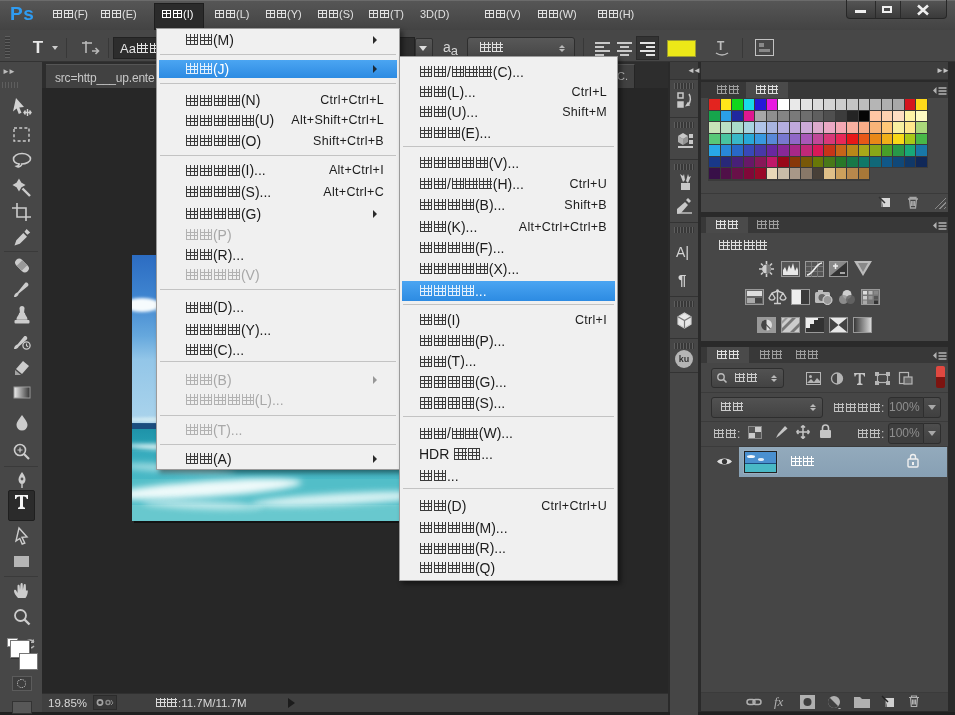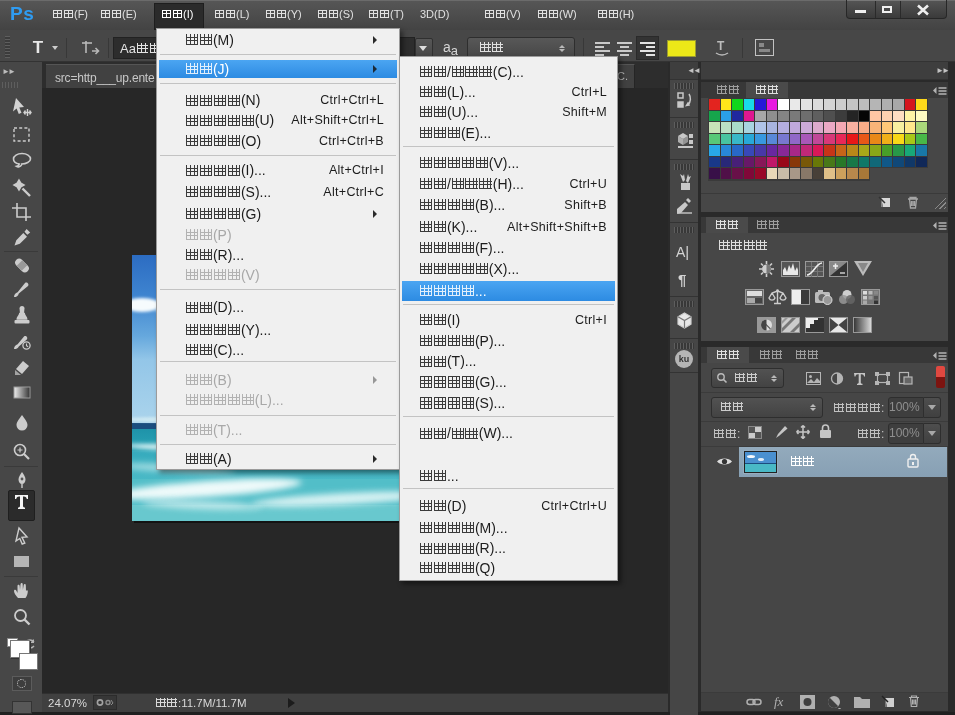--- a/index.html
+++ b/index.html
@@ -142,21 +142,21 @@
  <div class="a" style="left:-10px;top:162px;width:70px;height:5px;background:#cfe9f2;border-radius:50%;filter:blur(1px);opacity:.9"></div>
  <div class="a" style="left:-10px;top:190px;width:160px;height:7px;background:#d8f1f3;border-radius:50%;filter:blur(2px);transform:rotate(2deg)"></div>
  <div class="a" style="left:90px;top:196px;width:200px;height:8px;background:#e2f6f6;border-radius:50%;filter:blur(2px);transform:rotate(-2deg)"></div>
  <div class="a" style="left:-16px;top:210px;width:120px;height:7px;background:#c8ecee;border-radius:50%;filter:blur(3px);transform:rotate(3deg);opacity:.8"></div>
  <div class="a" style="left:-20px;top:226px;width:190px;height:16px;background:#eefafa;border-radius:50%;filter:blur(3px);transform:rotate(-4deg)"></div>
  <div class="a" style="left:120px;top:238px;width:180px;height:12px;background:#e4f7f7;border-radius:50%;filter:blur(3px);transform:rotate(-3deg);opacity:.9"></div>
  <div class="a" style="left:10px;top:246px;width:120px;height:8px;background:#d8f2f3;border-radius:50%;filter:blur(3px);transform:rotate(2deg);opacity:.8"></div>
 </div>
 
 <div class="a" style="left:42px;top:693px;width:626px;height:19px;background:#404040;border-top:1px solid #303030"></div>
-<div class="a" style="left:48px;top:697px;font-size:11.5px;color:#d8d8d8">24.07%</div>
+<div class="a" style="left:48px;top:697px;font-size:11.5px;color:#d8d8d8">19.85%</div>
 <div class="a" style="left:93px;top:695px;width:24px;height:15px;background:#373737;border:1px solid #2c2c2c"></div>
 <div class="a" style="left:96px;top:698px">
     <svg width="18" height="9">
       <circle cx="4" cy="4.5" r="2.6" fill="none" stroke="#a2a2a2" stroke-width="1.6"></circle>
       <circle cx="12" cy="4.5" r="2" fill="none" stroke="#8a8a8a" stroke-width="1.4"></circle>
       <path d="M15 2l2 3-2 2" fill="none" stroke="#8a8a8a"></path>
     </svg>
   </div>
 <div class="a" style="left:155px;top:697px;font-size:11.5px;color:#d8d8d8"><i class="g"></i><i class="g"></i>:11.7M/11.7M</div>
 <div class="a" style="left:288px;top:698px;width:0;height:0;border:5px solid transparent;border-left:7px solid #1c1c1c"></div>
@@ -843,21 +843,21 @@
       </g>
     </svg>
   </div>
 
 <div class="a" style="left:156px;top:28px;width:244px;height:442px;background:#f0f0f0;border:1px solid #9b9b9b;box-shadow:3px 3px 5px rgba(0,0,0,.45)" id="mm">
 <div class="hl" style="top:31px;height:18px"></div>
 <div class="mi " style="top:1.5px"><i class="g"></i><i class="g"></i>(M)<span class="arr" style="border-left-color:#2a2a2a;opacity:1"></span></div>
 <div class="mi " style="top:31px;color:#fff"><i class="g"></i><i class="g"></i>(J)<span class="arr" style="border-left-color:#1b2a38;opacity:1"></span></div>
 <div class="mi " style="top:62.3px"><i class="g"></i><i class="g"></i><i class="g"></i><i class="g"></i>(N)<span class="sc">Ctrl+Ctrl+L</span></div>
 <div class="mi " style="top:82.3px"><i class="g"></i><i class="g"></i><i class="g"></i><i class="g"></i><i class="g"></i>(U)<span class="sc">Alt+Shift+Ctrl+L</span></div>
-<div class="mi " style="top:103px"><i class="g"></i><i class="g"></i><i class="g"></i><i class="g"></i>(O)<span class="sc">Ctrl+Ctrl+B</span></div>
+<div class="mi " style="top:103px"><i class="g"></i><i class="g"></i><i class="g"></i><i class="g"></i>(O)<span class="sc">Shift+Ctrl+B</span></div>
 <div class="mi " style="top:132.3px"><i class="g"></i><i class="g"></i><i class="g"></i><i class="g"></i>(I)...<span class="sc">Alt+Ctrl+I</span></div>
 <div class="mi " style="top:153.5px"><i class="g"></i><i class="g"></i><i class="g"></i><i class="g"></i>(S)...<span class="sc">Alt+Ctrl+C</span></div>
 <div class="mi " style="top:175.5px"><i class="g"></i><i class="g"></i><i class="g"></i><i class="g"></i>(G)<span class="arr" style="border-left-color:#2a2a2a;opacity:1"></span></div>
 <div class="mi dis" style="top:196.8px"><i class="g"></i><i class="g"></i>(P)</div>
 <div class="mi " style="top:216.8px"><i class="g"></i><i class="g"></i>(R)...</div>
 <div class="mi dis" style="top:236.8px"><i class="g"></i><i class="g"></i><i class="g"></i><i class="g"></i>(V)</div>
 <div class="mi " style="top:269.3px"><i class="g"></i><i class="g"></i>(D)...</div>
 <div class="mi " style="top:291.8px"><i class="g"></i><i class="g"></i><i class="g"></i><i class="g"></i>(Y)...</div>
 <div class="mi " style="top:311.8px"><i class="g"></i><i class="g"></i>(C)...</div>
 <div class="mi dis" style="top:341.8px"><i class="g"></i><i class="g"></i>(B)<span class="arr" style="border-left-color:#2a2a2a;opacity:.45"></span></div>
@@ -875,30 +875,31 @@
 
 <div class="a" style="left:399px;top:56px;width:219px;height:525px;background:#f0f0f0;border:1px solid #9b9b9b;box-shadow:3px 3px 5px rgba(0,0,0,.45)" id="sm">
 <div class="hl" style="top:224px;height:20px"></div>
 <div class="mi" style="top:5px;left:19px;right:10px;line-height:20px;height:20px"><i class="g"></i><i class="g"></i>/<i class="g"></i><i class="g"></i><i class="g"></i>(C)...</div>
 <div class="mi" style="top:25px;left:19px;right:10px;line-height:20px;height:20px"><i class="g"></i><i class="g"></i>(L)...<span class="sc">Ctrl+L</span></div>
 <div class="mi" style="top:45px;left:19px;right:10px;line-height:20px;height:20px"><i class="g"></i><i class="g"></i>(U)...<span class="sc">Shift+M</span></div>
 <div class="mi" style="top:65.5px;left:19px;right:10px;line-height:20px;height:20px"><i class="g"></i><i class="g"></i><i class="g"></i>(E)...</div>
 <div class="mi" style="top:96px;left:19px;right:10px;line-height:20px;height:20px"><i class="g"></i><i class="g"></i><i class="g"></i><i class="g"></i><i class="g"></i>(V)...</div>
 <div class="mi" style="top:117px;left:19px;right:10px;line-height:20px;height:20px"><i class="g"></i><i class="g"></i>/<i class="g"></i><i class="g"></i><i class="g"></i>(H)...<span class="sc">Ctrl+U</span></div>
 <div class="mi" style="top:138px;left:19px;right:10px;line-height:20px;height:20px"><i class="g"></i><i class="g"></i><i class="g"></i><i class="g"></i>(B)...<span class="sc">Shift+B</span></div>
-<div class="mi" style="top:159.5px;left:19px;right:10px;line-height:20px;height:20px"><i class="g"></i><i class="g"></i>(K)...<span class="sc">Alt+Shift+Shift+B</span></div>
+<div class="mi" style="top:159.5px;left:19px;right:10px;line-height:20px;height:20px"><i class="g"></i><i class="g"></i>(K)...<span class="sc">Alt+Ctrl+Ctrl+B</span></div>
 <div class="mi" style="top:181px;left:19px;right:10px;line-height:20px;height:20px"><i class="g"></i><i class="g"></i><i class="g"></i><i class="g"></i>(F)...</div>
 <div class="mi" style="top:202px;left:19px;right:10px;line-height:20px;height:20px"><i class="g"></i><i class="g"></i><i class="g"></i><i class="g"></i><i class="g"></i>(X)...</div>
 <div class="mi" style="top:223.5px;left:19px;right:10px;line-height:20px;height:20px;color:#fff"><i class="g"></i><i class="g"></i><i class="g"></i><i class="g"></i>...</div>
 <div class="mi" style="top:252.5px;left:19px;right:10px;line-height:20px;height:20px"><i class="g"></i><i class="g"></i>(I)<span class="sc">Ctrl+I</span></div>
 <div class="mi" style="top:273.5px;left:19px;right:10px;line-height:20px;height:20px"><i class="g"></i><i class="g"></i><i class="g"></i><i class="g"></i>(P)...</div>
 <div class="mi" style="top:294.3px;left:19px;right:10px;line-height:20px;height:20px"><i class="g"></i><i class="g"></i>(T)...</div>
 <div class="mi" style="top:315.2px;left:19px;right:10px;line-height:20px;height:20px"><i class="g"></i><i class="g"></i><i class="g"></i><i class="g"></i>(G)...</div>
 <div class="mi" style="top:336.1px;left:19px;right:10px;line-height:20px;height:20px"><i class="g"></i><i class="g"></i><i class="g"></i><i class="g"></i>(S)...</div>
 <div class="mi" style="top:366.3px;left:19px;right:10px;line-height:20px;height:20px"><i class="g"></i><i class="g"></i>/<i class="g"></i><i class="g"></i>(W)...</div>
+<div class="mi" style="top:387.2px;left:19px;right:10px;line-height:20px;height:20px">HDR <i class="g"></i><i class="g"></i>...</div>
 <div class="mi" style="top:408.6px;left:19px;right:10px;line-height:20px;height:20px"><i class="g"></i><i class="g"></i>...</div>
 <div class="mi" style="top:438.9px;left:19px;right:10px;line-height:20px;height:20px"><i class="g"></i><i class="g"></i>(D)<span class="sc">Ctrl+Ctrl+U</span></div>
 <div class="mi" style="top:460.6px;left:19px;right:10px;line-height:20px;height:20px"><i class="g"></i><i class="g"></i><i class="g"></i><i class="g"></i>(M)...</div>
 <div class="mi" style="top:481.3px;left:19px;right:10px;line-height:20px;height:20px"><i class="g"></i><i class="g"></i><i class="g"></i><i class="g"></i>(R)...</div>
 <div class="mi" style="top:501px;left:19px;right:10px;line-height:20px;height:20px"><i class="g"></i><i class="g"></i><i class="g"></i><i class="g"></i>(Q)</div>
 <div class="msep" style="top:88.5px"></div>
 <div class="msep" style="top:246.5px"></div>
 <div class="msep" style="top:359.2px"></div>
 <div class="msep" style="top:431px"></div>
 </div>

